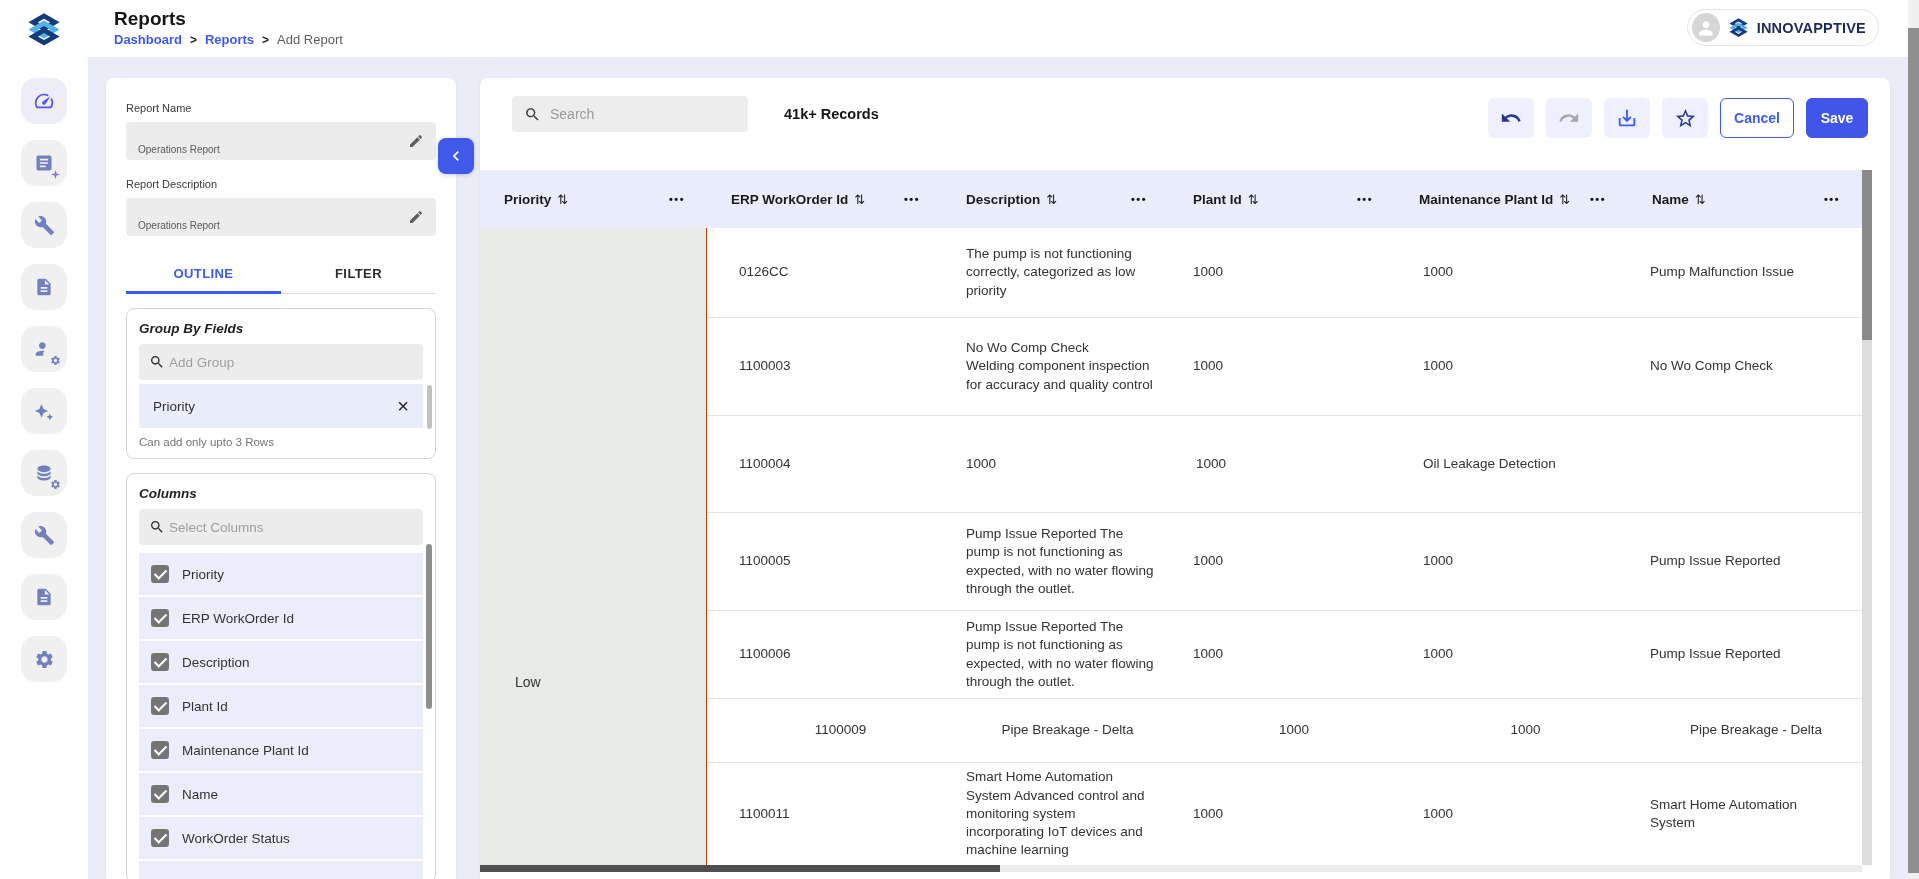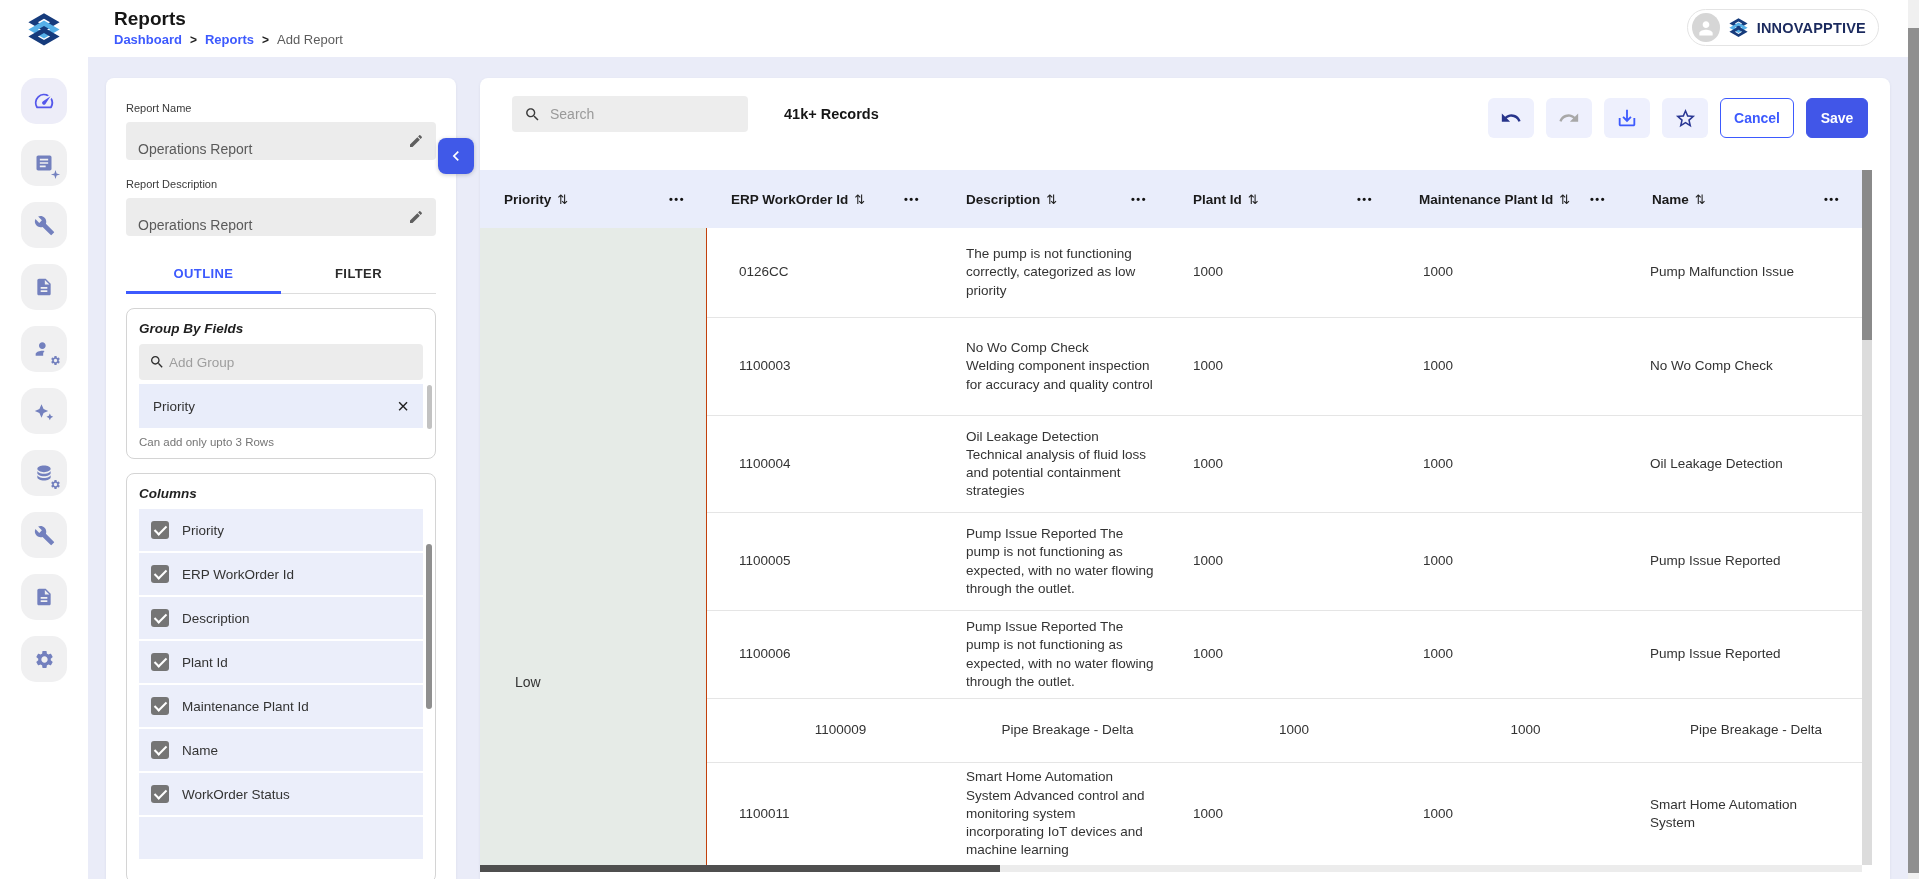--- a/index.html
+++ b/index.html
@@ -26,21 +26,21 @@
   .avatar { width:29px; height:29px; border-radius:50%; background:#D6D6D6; display:flex; align-items:center; justify-content:center; overflow:hidden; }
   .brand-text { font-size:14.5px; font-weight:bold; color:#1B2A5E; letter-spacing:.2px; }
 
   
   .content { position:absolute; left:88px; top:57px; width:1820px; height:822px; background:#EAECF8; }
 
   
   .panel { position:absolute; left:18px; top:21px; width:350px; height:801px; background:#fff; border-radius:8px 8px 0 0; box-shadow:0 1px 3px rgba(40,50,90,.08); padding:14px 20px; }
   .field-label { font-size:11px; color:#3A3A3A; margin:10px 0 8px; }
   .field-box { height:38px; background:#ECECEC; border-radius:4px; display:flex; align-items:center; padding:0 12px; cursor:pointer; }
-  .field-value { font-size:14px; color:#5A5A5A; flex:1;margin-top:16px; }
+  .field-value { font-size:10px; color:#5A5A5A; flex:1;margin-top:16px; }
   .tabs { margin-top:22px; display:flex; border-bottom:1px solid #DDDDDD; }
   .tab { flex:1; text-align:center; font-size:13px; font-weight:bold; letter-spacing:.4px; padding:8px 0 10px; color:#2B2B2B; cursor:pointer; }
   .tab.active { color:#3D5AFE; border-bottom:3px solid #3D5AFE; margin-bottom:-1px; }
   .cfg-box { margin-top:14px; border:1px solid #D4D4D4; border-radius:8px; padding:10px 12px; position:relative; }
   .cfg-title { font-size:13.5px; font-weight:bold; color:#1F1F1F; margin:2px 0 8px;font-style:italic; }
   .mini-search { height:36px; background:#ECECEC; border-radius:4px; display:flex; align-items:center; padding:0 10px; gap:4px; }
   .mini-search .ph { font-size:13.5px; color:#9E9E9E; }
   .chip { margin-top:4px; height:44px; background:#E9EDFA; display:flex; align-items:center; padding:0 14px; }
   .chip-label { flex:1; font-size:13.5px; color:#333; }
   .chip-close { font-size:20px; color:#222; cursor:pointer; line-height:1; }
@@ -238,20 +238,26 @@
         <div class="chip">
           <span class="chip-label">Priority</span>
           <span class="chip-close">×</span>
         </div>
         <div class="cfg-note">Can add only upto 3 Rows</div>
         <div class="thumb gb-thumb"></div>
       </div>
 
       <div class="cfg-box columns-box">
         <div class="cfg-title">Columns</div>
+        <div class="mini-search">
+          <svg width="16" height="16" viewBox="0 0 24 24" fill="#2E2E2E">
+              <path d="M15.5 14h-.79l-.28-.27C15.41 12.59 16 11.11 16 9.5 16 5.91 13.09 3 9.5 3S3 5.91 3 9.5 5.91 16 9.5 16c1.61 0 3.09-.59 4.23-1.57l.27.28v.79l5 4.99L20.49 19l-4.99-5zm-6 0C7.01 14 5 11.99 5 9.5S7.01 5 9.5 5 14 7.01 14 9.5 11.99 14 9.5 14z"></path>
+            </svg>
+          <span class="ph">Select Columns</span>
+        </div>
         <div class="col-list">
           <div class="col-item">
               <span class="cb"></span>
               <span class="col-label">Priority</span>
             </div>
           <div class="col-item">
               <span class="cb"></span>
               <span class="col-label">ERP WorkOrder Id</span>
             </div>
           <div class="col-item">
@@ -370,21 +376,20 @@
             <div class="trow">
               <div class="td erp">1100003</div>
               <div class="td desc"><span>No Wo Comp Check
 Welding component inspection for accuracy and quality control</span></div>
               <div class="td plant">1000</div>
               <div class="td mplant">1000</div>
               <div class="td name"><span>No Wo Comp Check</span></div>
             </div>
             <div class="trow">
               <div class="td erp">1100004</div>
-              <div class="td desc"><span>Oil Leakage Detection Technical analysis of fluid loss and potential containment strategies</span></div>
               <div class="td plant">1000</div>
               <div class="td mplant">1000</div>
               <div class="td name"><span>Oil Leakage Detection</span></div>
             </div>
             <div class="trow">
               <div class="td erp">1100005</div>
               <div class="td desc"><span>Pump Issue Reported The pump is not functioning as expected, with no water flowing through the outlet.</span></div>
               <div class="td plant">1000</div>
               <div class="td mplant">1000</div>
               <div class="td name"><span>Pump Issue Reported</span></div>

